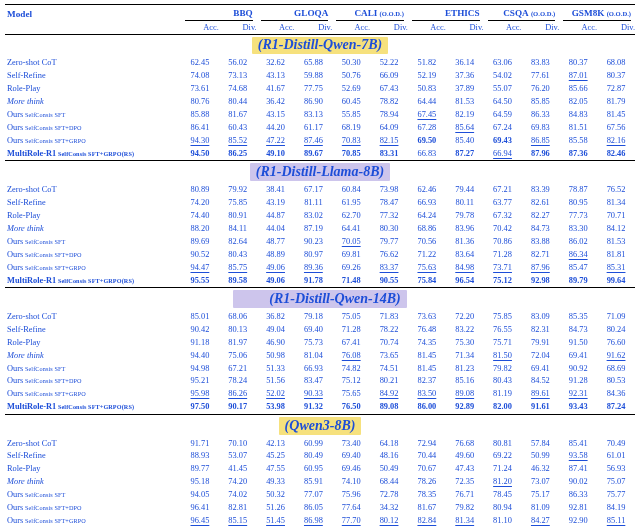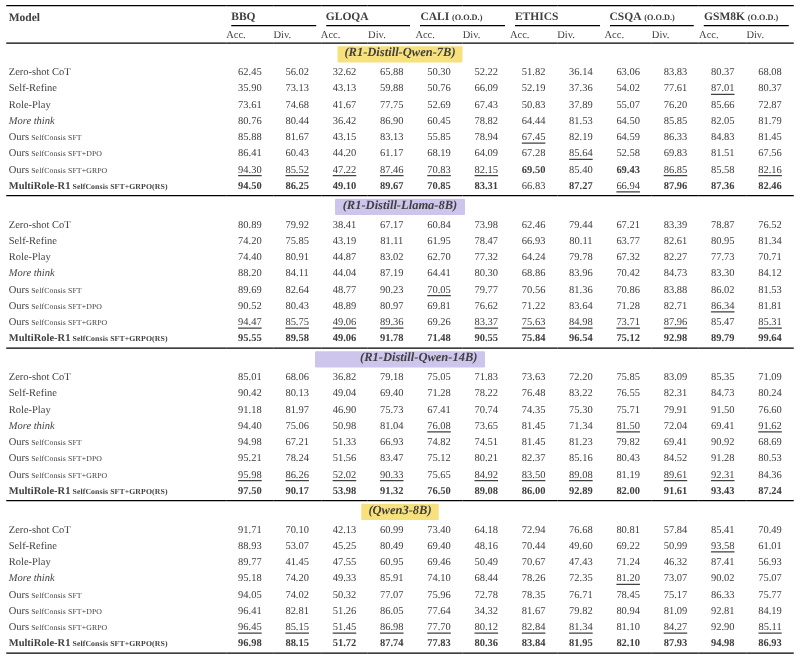--- a/index.html
+++ b/index.html
@@ -1,28 +1,28 @@
 <!DOCTYPE html>
 <html><head>
 <meta charset="utf-8">
 <style>
   html,body{margin:0;padding:0;background:#ffffff;}
   #page{width:640px;height:527px;background:#ffffff;box-sizing:border-box;
-        padding:4px 5px 0 5px;font-family:"Liberation Serif",serif;color:#404040;overflow:hidden;}
+        padding:4px 5px 0 5px;font-family:"Liberation Serif",serif;color:#1d4ed8;overflow:hidden;}
   table{border-collapse:collapse;width:100%;table-layout:fixed;
         border-top:1.6px solid #000;border-bottom:1.6px solid #000;}
   th,td{margin:0;}
-  thead th{font-size:9px;text-align:left;padding:1px 0 0 0;vertical-align:top;}
+  thead th{font-size:9px;text-align:right;padding:1px 0 0 0;vertical-align:top;}
   th.model-h{text-align:left;font-weight:bold;font-size:9.2px;padding-top:4px;padding-left:2px;}
   .bench-wrap{border-bottom:0.8px solid #000;margin:0 4px;padding:2px 0 2px 0;}
   .bench-name{font-weight:bold;font-size:9.2px;}
   .ood{font-weight:bold;font-size:6.6px;}
   tr.subhead th{font-weight:normal;font-size:8.4px;padding:1.5px 0 2px 0;}
   tr.band-row td{border-top:0.7px solid #000;text-align:center;padding:2.2px 0;}
-  .band{display:inline-block;font-style:italic;font-weight:bold;font-size:10px;
+  .band{display:inline-block;font-style:italic;font-weight:bold;font-size:14px;
         padding:0.5px 6px;border-radius:1px;}
   tbody td{font-size:8.4px;text-align:center;padding:1.45px 0;line-height:1.2;
            white-space:nowrap;overflow:hidden;}
   td.lbl{text-align:left;padding-left:2px;}
   .u{text-decoration:underline;text-underline-offset:1.5px;}
   .b{font-weight:bold;margin-top:22px;}
   .it{font-style:italic;}
   .sub{font-size:6.2px;letter-spacing:0.1px;}
 </style>
 </head>
@@ -85,21 +85,21 @@
           <td><span>52.22</span></td>
           <td><span>51.82</span></td>
           <td><span>36.14</span></td>
           <td><span>63.06</span></td>
           <td><span>83.83</span></td>
           <td><span>80.37</span></td>
           <td><span>68.08</span></td>
         </tr>
         <tr>
           <td class="lbl"><span>Self-Refine</span></td>
-          <td><span>35.90</span></td>
+          <td><span>74.08</span></td>
           <td><span>73.13</span></td>
           <td><span>43.13</span></td>
           <td><span>59.88</span></td>
           <td><span>50.76</span></td>
           <td><span>66.09</span></td>
           <td><span>52.19</span></td>
           <td><span>37.36</span></td>
           <td><span>54.02</span></td>
           <td><span>77.61</span></td>
           <td><span class="u">87.01</span></td>
@@ -153,21 +153,21 @@
         <tr>
           <td class="lbl"><span>Ours</span><span class="sub"> SelfConsis SFT+DPO</span></td>
           <td><span>86.41</span></td>
           <td><span>60.43</span></td>
           <td><span>44.20</span></td>
           <td><span>61.17</span></td>
           <td><span>68.19</span></td>
           <td><span>64.09</span></td>
           <td><span>67.28</span></td>
           <td><span class="u">85.64</span></td>
-          <td><span>52.58</span></td>
+          <td><span>67.24</span></td>
           <td><span>69.83</span></td>
           <td><span>81.51</span></td>
           <td><span>67.56</span></td>
         </tr>
         <tr>
           <td class="lbl"><span>Ours</span><span class="sub"> SelfConsis SFT+GRPO</span></td>
           <td><span class="u">94.30</span></td>
           <td><span class="u">85.52</span></td>
           <td><span class="u">47.22</span></td>
           <td><span class="u">87.46</span></td>

